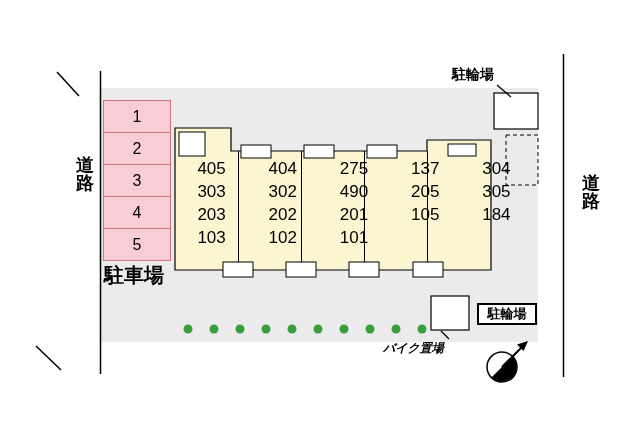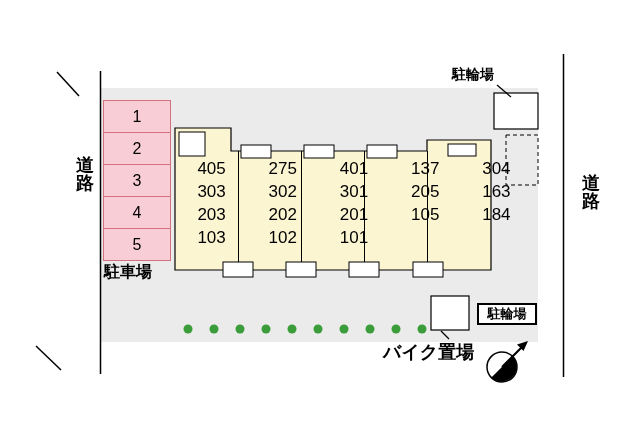--- a/index.html
+++ b/index.html
@@ -25,23 +25,23 @@
   }
   .pcell:first-child { margin-top:0; }
 
   .units {
     position:absolute; left:176px; top:157px; width:356px; height:92px;
     display:grid; grid-template-columns:repeat(5,1fr); grid-template-rows:repeat(4,1fr);
   }
   .unit { display:flex; align-items:center; justify-content:center; font-size:17px; }
 
   .caption { position:absolute; font-weight:bold; }
-  .caption.parking-cap { left:104px; top:262px; font-size:16px; }
+  .caption.parking-cap { left:104px; top:262px; font-size:20px; }
   .caption.bike-top    { left:452px; top:66px;  font-size:14px; }
-  .caption.bike-bottom { left:383px; top:340px; font-size:18px; }
+  .caption.bike-bottom { left:383px; top:340px; font-size:12px;font-style:italic; }
 
   .boxed-label {
     position:absolute; left:477px; top:303px; width:60px; height:22px;
     background:#fff; border:2px solid #000; box-sizing:border-box;
     display:flex; align-items:center; justify-content:center;
     font-weight:bold; font-size:13px;
   }
 </style>
 </head>
 <body>
@@ -108,29 +108,29 @@
     <div class="pcell">1</div>
     <div class="pcell">2</div>
     <div class="pcell">3</div>
     <div class="pcell">4</div>
     <div class="pcell">5</div>
   </div>
   <div class="caption parking-cap">駐車場</div>
 
   <div class="units">
     <div class="unit">405</div>
+    <div class="unit">404</div>
     <div class="unit">275</div>
-    <div class="unit">401</div>
     <div class="unit">137</div>
     <div class="unit">304</div>
     <div class="unit">303</div>
     <div class="unit">302</div>
-    <div class="unit">301</div>
+    <div class="unit">490</div>
     <div class="unit">205</div>
-    <div class="unit">163</div>
+    <div class="unit">305</div>
     <div class="unit">203</div>
     <div class="unit">202</div>
     <div class="unit">201</div>
     <div class="unit">105</div>
     <div class="unit">184</div>
     <div class="unit">103</div>
     <div class="unit">102</div>
     <div class="unit">101</div>
   </div>
 

